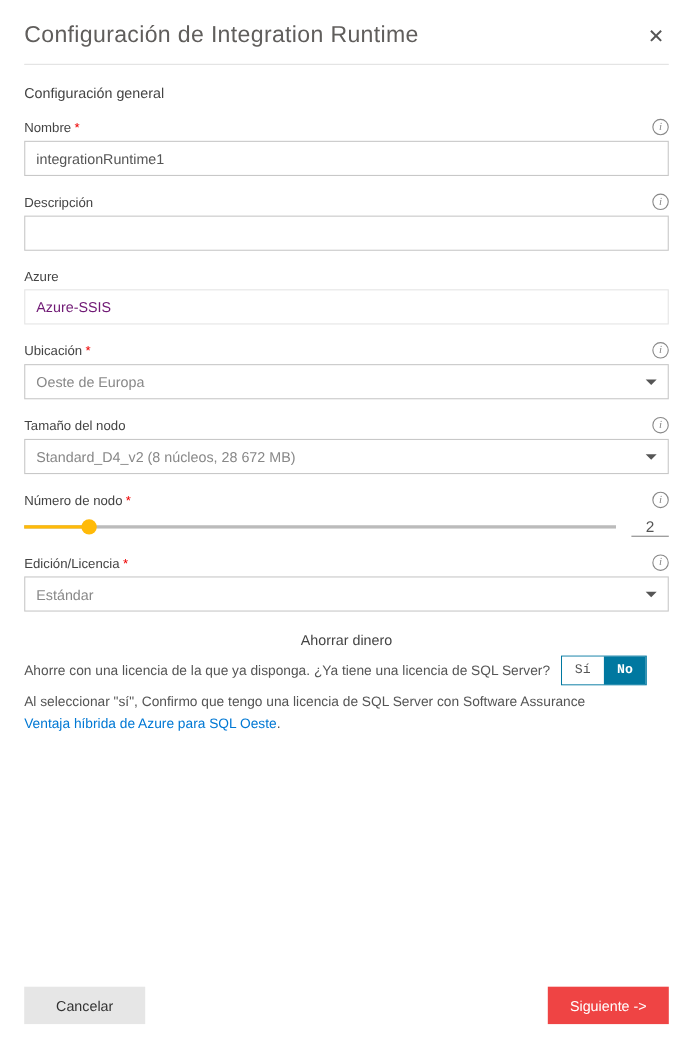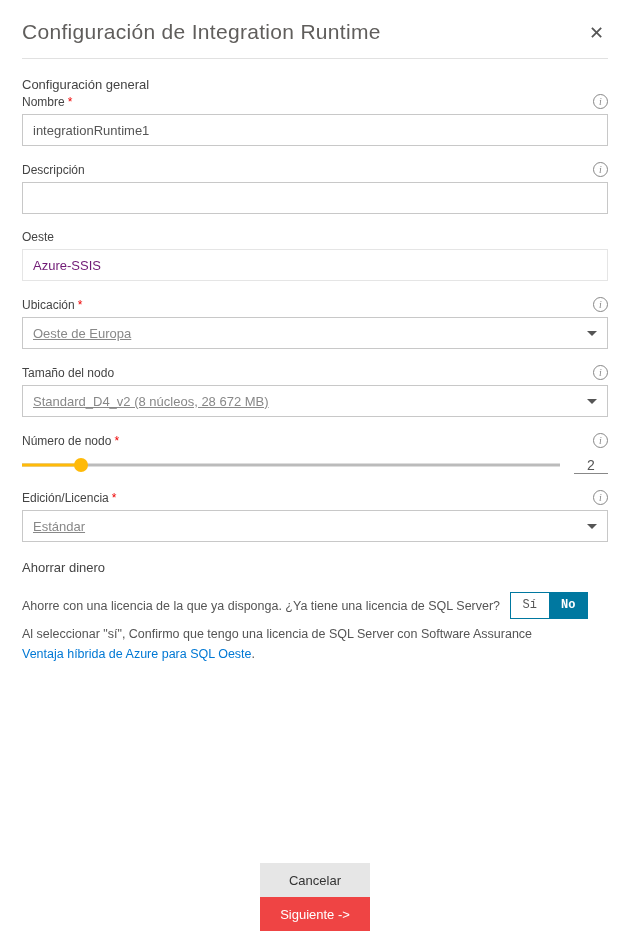--- a/index.html
+++ b/index.html
@@ -34,21 +34,21 @@
   }
   .close-x {
     font-size: 18px;
     color: #555;
     cursor: pointer;
     padding: 2px 4px;
   }
   .section-title {
     font-size: 13px;
     color: #444;
-    margin-bottom: 2px;
+    margin-bottom: 16px;
   }
   .field {
     margin-bottom: 16px;
   }
   .label-row {
     display: flex;
     align-items: center;
     margin-bottom: 5px;
   }
   .label-row label {
@@ -82,21 +82,21 @@
     color: #701a75;
     display: flex;
     align-items: center;
   }
   .select-box {
     display: flex;
     align-items: center;
     cursor: pointer;
     color: #888;
   }
-  .select-box .val { flex: 1; text-decoration: underline; }
+  .select-box .val { flex: 1; }
   .caret {
     width:0;height:0;
     border-left:5px solid transparent;
     border-right:5px solid transparent;
     border-top:5px solid #555;
   }
   
   .slider-row {
     display:flex; align-items:center; gap:14px; margin-top:8px;
   }
@@ -118,37 +118,36 @@
     cursor:pointer;
   }
   .slider-value {
     width:34px; border:none; border-bottom:1px solid #888;
     text-align:center; font-size:14px; color:#555; outline:none;
   }
   .save-money p {
     font-size:12.5px; color:#555; line-height:1.6;
     margin-bottom:4px;
   }
-  .save-money .title { font-size:13px; color:#444; margin-bottom:14px; }
+  .save-money .title { font-size:13px; color:#444; margin-bottom:4px;text-align:center; }
   .toggle {
     display:inline-flex; border:1px solid #0078a0;
     margin-left:6px; vertical-align:middle;
     position:relative; top:-1px;
   }
   .toggle span {
     padding:3px 12px; font-size:12px; cursor:pointer;font-family:Liberation Mono, monospace;
   }
   .toggle .no { background:#0078a0; color:#fff; font-weight:600; }
   .toggle .si { background:#fff; color:#555; }
   .link { color:#0078d4; text-decoration:none; cursor:pointer; }
   .spacer { flex:1; }
   .footer {
-    display:flex; justify-content:space-between; align-items:center;
+    display:flex; justify-content:space-between; align-items:flex-end;
     margin-top:auto;
-    flex-direction:column;
   }
   .btn {
     min-width:110px; height:34px;
     display:flex; align-items:center; justify-content:center;
     font-size:13px; cursor:pointer; border:none;
   }
   .btn-cancel { background:#e6e6e6; color:#333; }
   .btn-primary { background:#ef4444; color:#fff; }
 </style>
 </head>
@@ -174,21 +173,21 @@
   <div class="field">
     <div class="label-row">
       <label>Descripción</label>
       <span class="info-icon">i</span>
     </div>
     <input type="text" value="" style="">
   </div>
 
   <div class="field">
     <div class="label-row">
-      <label>Oeste</label>
+      <label>Azure</label>
     </div>
     <div class="readonly-box">
       <span>Azure-SSIS</span>
     </div>
   </div>
 
   <div class="field">
     <div class="label-row">
       <label>Ubicación</label>
       <span class="req">*</span>

